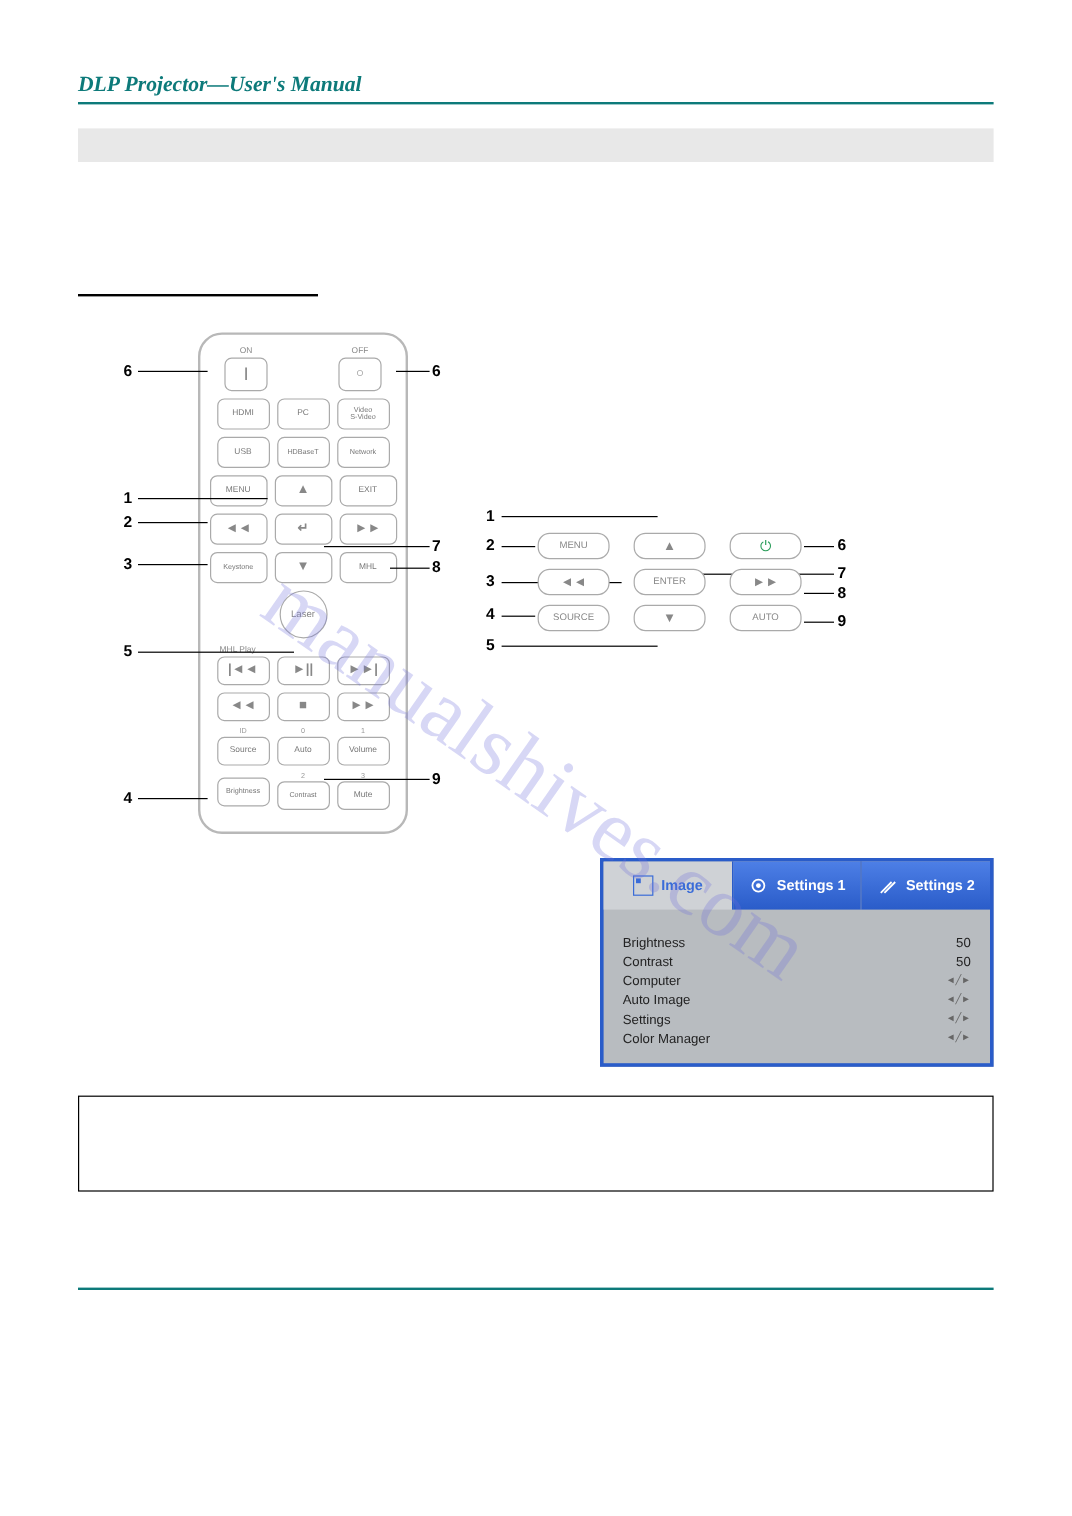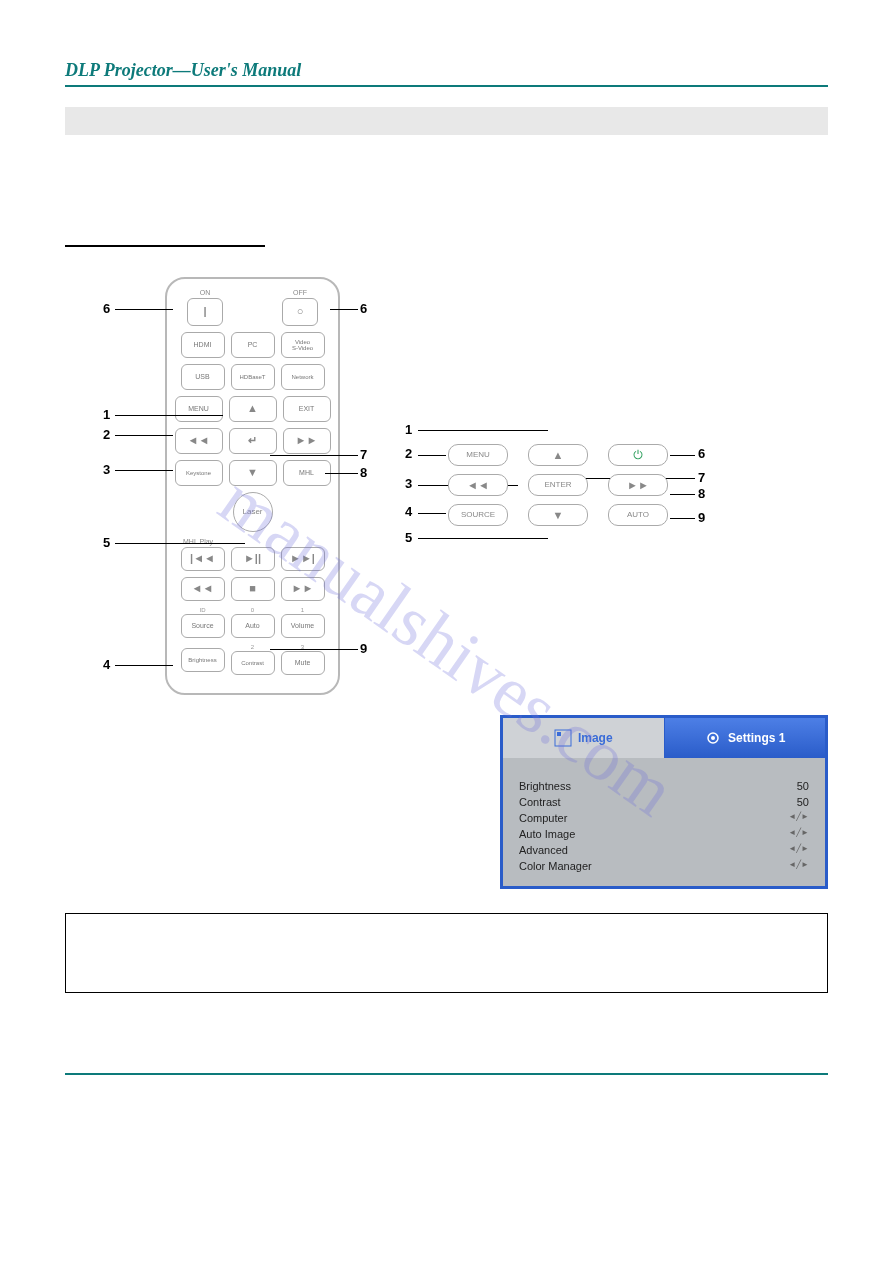--- a/index.html
+++ b/index.html
@@ -387,40 +387,48 @@
         </div>
         <div class="osd-tab on">
           <span class="osd-ico">
             <svg viewBox="0 0 18 18">
                 <circle cx="9" cy="9" r="5" fill="none" stroke="#fff" stroke-width="1.5"></circle>
                 <circle cx="9" cy="9" r="2" fill="#fff"></circle>
               </svg>
           </span>
           <span>Settings 1</span>
         </div>
+        <div class="osd-tab on2">
+          <span class="osd-ico">
+            <svg viewBox="0 0 18 18">
+                <path d="M3 15 L12 6 M6 15 L15 6" stroke="#fff" stroke-width="1.5"></path>
+              </svg>
+          </span>
+          <span>Settings 2</span>
+        </div>
       </div>
       <div class="osd-body">
         <div class="osd-row">
             <span>Brightness</span>
             <span>50</span>
           </div>
         <div class="osd-row">
             <span>Contrast</span>
             <span>50</span>
           </div>
         <div class="osd-row">
             <span>Computer</span>
             <span class="arrow-sym">◄╱►</span>
           </div>
         <div class="osd-row">
             <span>Auto Image</span>
             <span class="arrow-sym">◄╱►</span>
           </div>
         <div class="osd-row">
-            <span>Advanced</span>
+            <span>Settings</span>
             <span class="arrow-sym">◄╱►</span>
           </div>
         <div class="osd-row">
             <span>Color Manager</span>
             <span class="arrow-sym">◄╱►</span>
           </div>
       </div>
     </div>
   </div>
 

